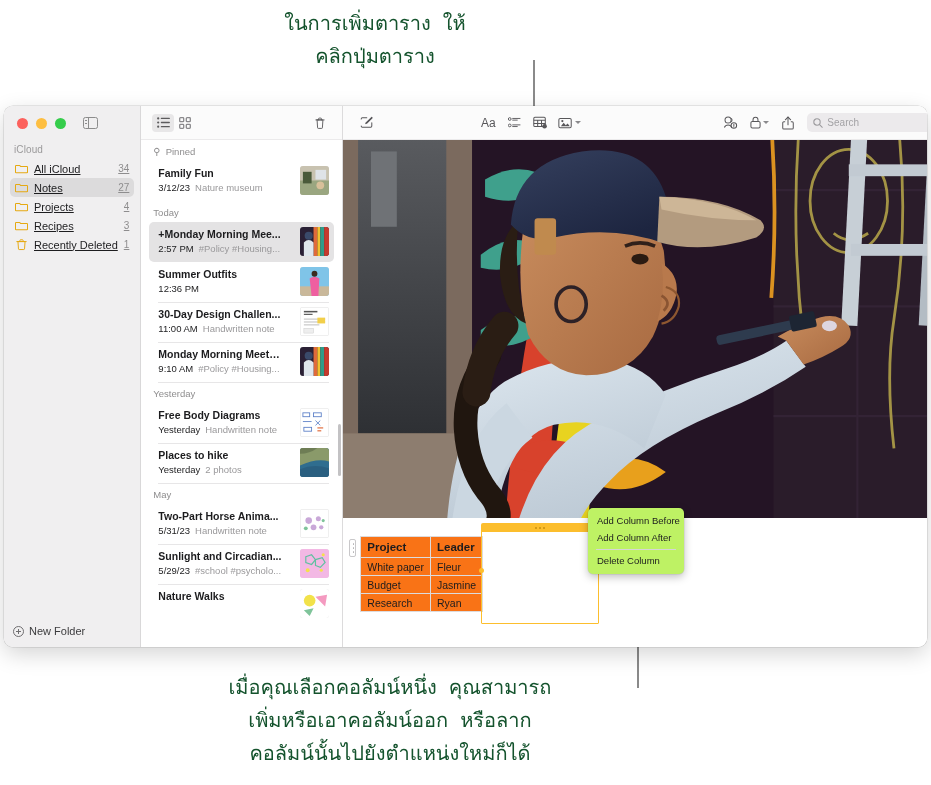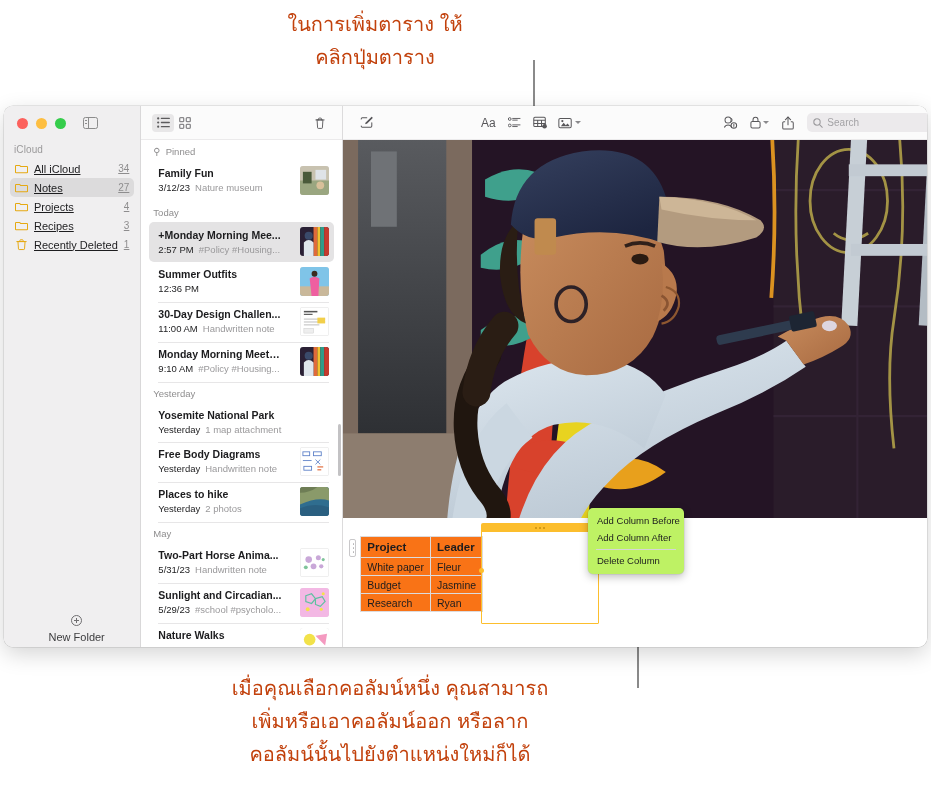--- a/index.html
+++ b/index.html
@@ -7,24 +7,24 @@
     width: 931px; height: 785px;
     background: #ffffff;
     font-family: "Liberation Sans", "DejaVu Sans", sans-serif;
     overflow: hidden;
   }
   #root { position: relative; width: 931px; height: 785px; }
 
   
   .callout-text {
     position: absolute;
-    font-family: Liberation Sans, sans-serif;
+    font-family: Liberation Mono, monospace;
     font-size: 20px;
     line-height: 33px;
-    color: #c2410c;
+    color: #14532d;
     text-align: center;
     white-space: pre-line;
   }
   #callout-top { left: 180px; top: 8px; width: 390px; }
   #callout-bottom { left: 140px; top: 672px; width: 500px; }
   .callout-line {
     position: absolute;
     background: #8a8a8a;
     width: 2px;
   }
@@ -94,21 +94,21 @@
   }
   .sb-item.selected { background: #dcdbdc; }
   .sb-icon { width: 13px; height: 13px; flex: 0 0 13px; position: relative; }
   .sb-label { flex: 1; white-space: nowrap; overflow: hidden; text-overflow: ellipsis; text-decoration: underline; }
   .sb-count { font-size: 10px; color: #8e8d8e; text-decoration: underline; }
   #sidebar-footer {
     margin-top: auto;
     height: 32px;
     display: flex; align-items: center;
     padding-left: 9px; gap: 5px;
-    font-size: 11px; color: #3c3c3e; flex-direction: column;
+    font-size: 11px; color: #3c3c3e;
   }
   .plus-circle {
     width: 11px; height: 11px; border-radius: 50%;
     border: 1px solid #6f6e70; position: relative;
   }
   .plus-circle::before, .plus-circle::after {
     content:""; position:absolute; background:#6f6e70;
   }
   .plus-circle::before { left: 2px; right: 2px; top: 4px; height: 1px; }
   .plus-circle::after { top: 2px; bottom: 2px; left: 4px; width: 1px; }
@@ -145,21 +145,21 @@
     display: flex; align-items: center; gap: 5px;
   }
   .pin-glyph { font-size: 10px; color: #8e8d8e; transform: rotate(0deg); }
   .note-row {
     margin: 0 8px;
     padding: 5px 5px 6px 9px;
     display: flex; align-items: flex-start; gap: 18px;
     border-radius: 5px;
     position: relative;
   }
-  .note-row.selected { background: #e4e3e4; align-items: center; }
+  .note-row.selected { background: #e4e3e4; }
   .note-row .sep {
     position: absolute; left: 9px; right: 5px; bottom: -0.5px;
     height: 0.5px; background: #e7e6e7;
   }
   .note-text { flex: 1; min-width: 0; }
   .note-title {
     font-size: 10.5px; font-weight: bold; color: #1c1c1e;
     white-space: nowrap; overflow: hidden; text-overflow: ellipsis;
     line-height: 14px;
   }
@@ -511,27 +511,20 @@
                 <circle cx="9" cy="9" r="4.2" fill="#3a4a6a"></circle>
               </svg>
           </div>
           <div class="sep"></div>
         </div>
 
         <div class="group-head">
           <span>Yesterday</span>
         </div>
 
-        <div class="note-row">
-          <div class="note-text">
-            <div class="note-title">Yosemite National Park</div>
-            <div class="note-sub"><span>Yesterday</span><span class="meta">1 map attachment</span></div>
-          </div>
-          <div class="sep"></div>
-        </div>
 
         <div class="note-row">
           <div class="note-text">
             <div class="note-title">Free Body Diagrams</div>
             <div class="note-sub"><span>Yesterday</span><span class="meta">Handwritten note</span></div>
           </div>
           <div class="thumb">
             <svg viewBox="0 0 30 30" preserveAspectRatio="none">
                 <rect width="30" height="30" fill="#fff" stroke="#ddd"></rect>
                 <g stroke="#5b7fc7" stroke-width="0.9" fill="none">

